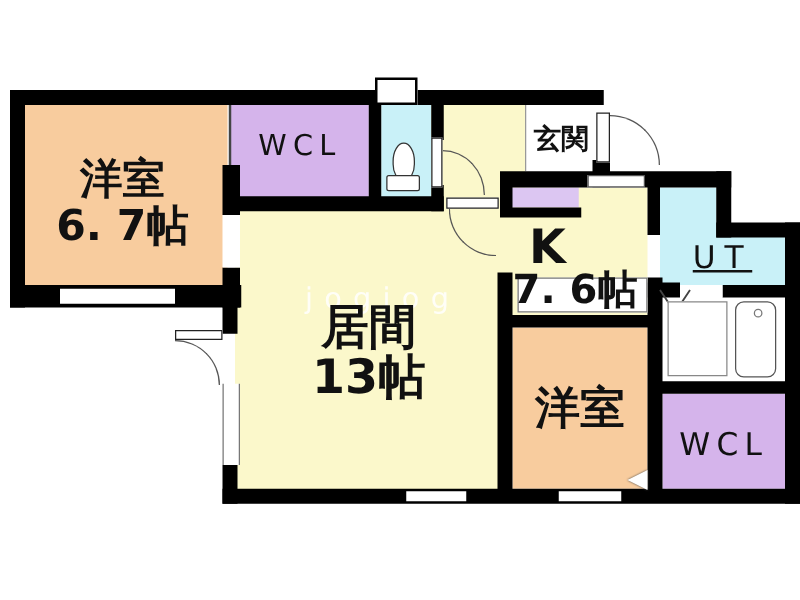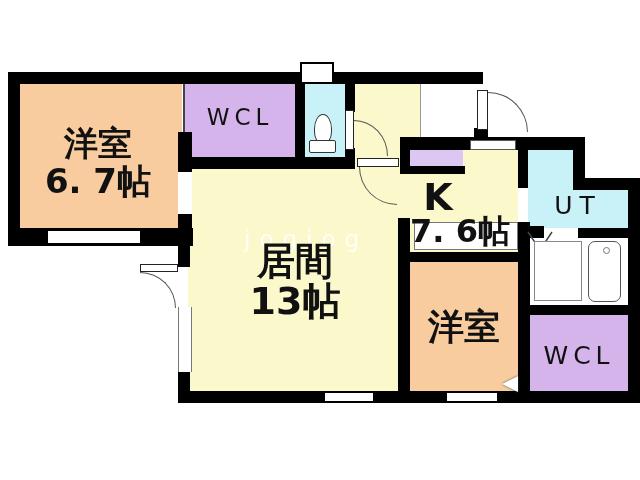--- a/index.html
+++ b/index.html
@@ -108,27 +108,30 @@
 
   <div class="watermark" style="left:244px;top:226px;font-size:23px;letter-spacing:9px;">jogjog</div>
 
   <div class="lbl" style="left:18px;top:116px;width:160px;height:92px;font-size:34px;line-height:38px;">
     <span>洋室</span>
     <span>6. 7帖</span>
   </div>
   <div class="lbl" style="left:184px;top:102px;width:112px;height:30px;font-size:23px;letter-spacing:5px;font-weight:500;">
     <span>WCL</span>
   </div>
+  <div class="lbl" style="left:420px;top:96px;width:58px;height:30px;font-size:22px;">
+    <span>玄関</span>
+  </div>
   <div class="lbl" style="left:402px;top:176px;width:72px;height:42px;font-size:38px;">
     <span>K</span>
   </div>
   <div class="lbl" style="left:400px;top:212px;width:120px;height:40px;font-size:32px;">
     <span>7. 6帖</span>
   </div>
-  <div class="lbl" style="left:528px;top:190px;width:100px;height:30px;font-size:25px;letter-spacing:7px;font-weight:500;">
+  <div class="lbl" style="left:528px;top:190px;width:100px;height:30px;font-size:25px;letter-spacing:7px;font-weight:500;text-decoration:underline;">
     <span>UT</span>
   </div>
   <div class="lbl" style="left:210px;top:240px;width:170px;height:82px;font-size:38px;line-height:40px;">
     <span>居間</span>
     <span>13帖</span>
   </div>
   <div class="lbl" style="left:408px;top:278px;width:112px;height:98px;font-size:36px;line-height:42px;">
     <span>洋室</span>
   </div>
   <div class="lbl" style="left:530px;top:340px;width:98px;height:30px;font-size:25px;letter-spacing:5px;font-weight:500;">

